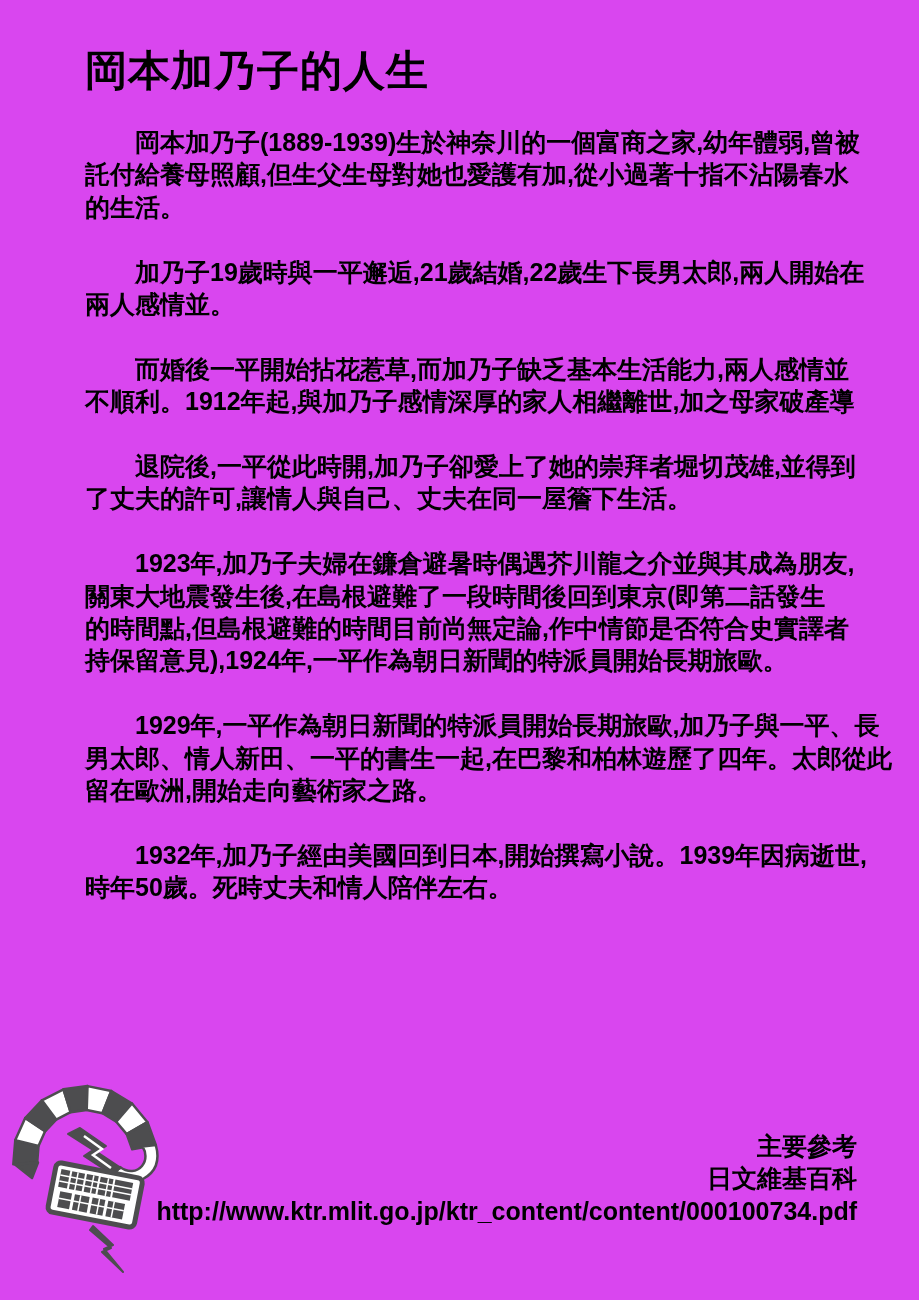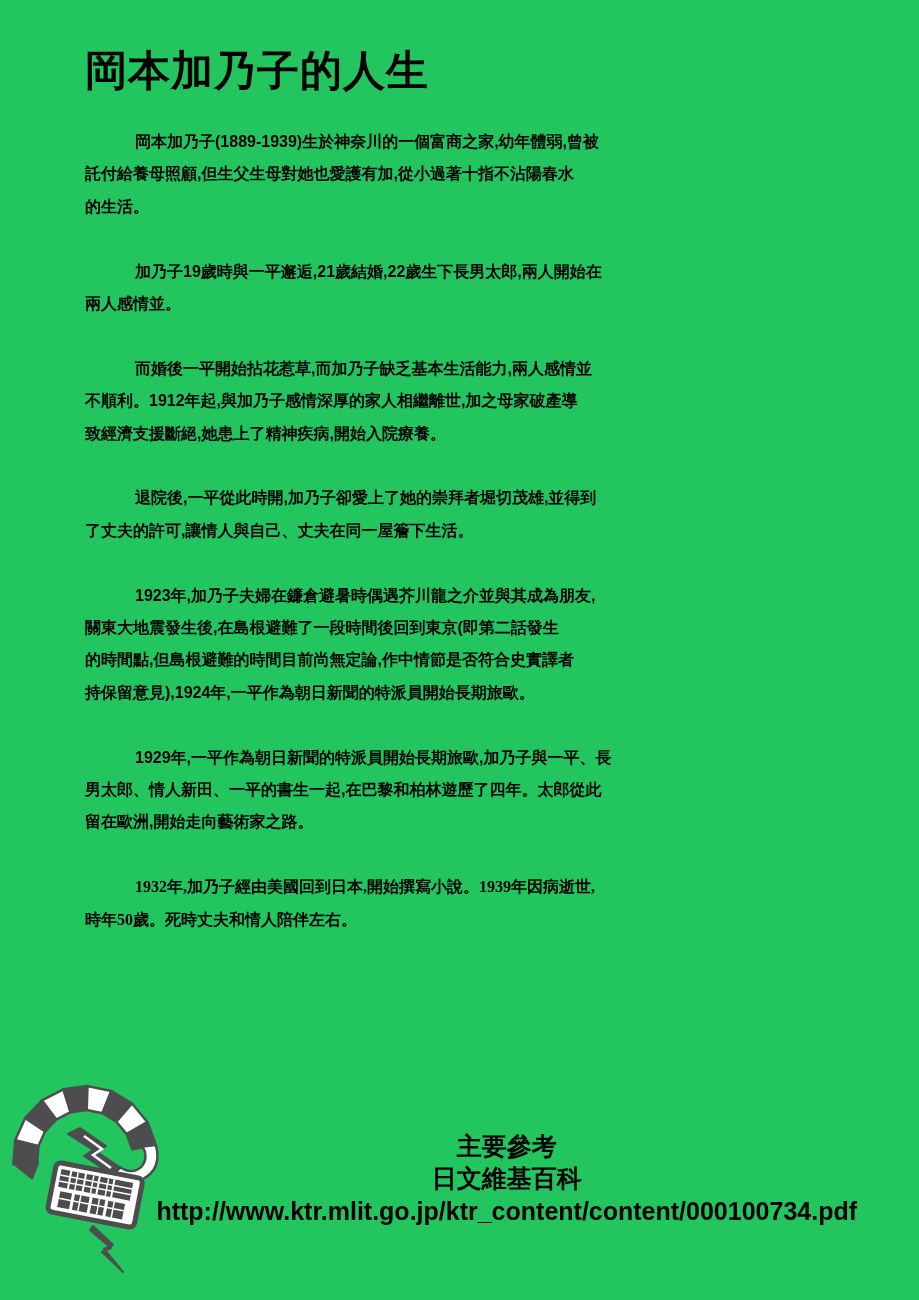--- a/index.html
+++ b/index.html
@@ -1,39 +1,39 @@
 <!DOCTYPE html>
 <html><head>
 <meta charset="utf-8">
 <style>
   html,body{margin:0;padding:0;background:#888;}
   .page{
     position:relative;
     width:919px;height:1300px;
-    background:#22c55e;
+    background:#d946ef;
     overflow:hidden;
     font-family:"Liberation Sans","DejaVu Sans",sans-serif;
     color:#000000;
   }
   .doc-title{
     position:absolute;left:85px;top:48px;
     font-size:42px;line-height:46px;font-weight:700;
     letter-spacing:1px;white-space:nowrap;margin:0;
   }
   .body-text{
     position:absolute;left:85px;top:126px;width:762px;
-    font-size:16px;line-height:32.4px;font-weight:700;
+    font-size:25px;line-height:32.4px;font-weight:700;
   }
   .para{margin:0 0 32.4px 0;padding:0;}
-  .para:last-child{margin-bottom:0;font-family:Liberation Serif, serif;}
+  .para:last-child{margin-bottom:0;}
   .line{display:block;white-space:nowrap;}
   .line.first{text-indent:50px;}
   .footer-ref{
     position:absolute;right:62px;top:1130px;
-    text-align:center;
+    text-align:right;
     font-size:25px;line-height:32.4px;font-weight:700;
   }
   .footer-ref .ref-line{display:block;white-space:nowrap;}
   .logo{
     position:absolute;left:10px;top:1078px;
     width:190px;height:205px;
   }
 </style>
 </head>
 <body>
@@ -48,21 +48,20 @@
         <span class="line">託付給養母照顧,但生父生母對她也愛護有加,從小過著十指不沾陽春水</span>
         <span class="line">的生活。</span>
       </p>
       <p class="para">
         <span class="line first">加乃子19歲時與一平邂逅,21歲結婚,22歲生下長男太郎,兩人開始在</span>
         <span class="line">兩人感情並。</span>
       </p>
       <p class="para">
         <span class="line first">而婚後一平開始拈花惹草,而加乃子缺乏基本生活能力,兩人感情並</span>
         <span class="line">不順利。1912年起,與加乃子感情深厚的家人相繼離世,加之母家破產導</span>
-        <span class="line">致經濟支援斷絕,她患上了精神疾病,開始入院療養。</span>
       </p>
       <p class="para">
         <span class="line first">退院後,一平從此時開,加乃子卻愛上了她的崇拜者堀切茂雄,並得到</span>
         <span class="line">了丈夫的許可,讓情人與自己、丈夫在同一屋簷下生活。</span>
       </p>
       <p class="para">
         <span class="line first">1923年,加乃子夫婦在鐮倉避暑時偶遇芥川龍之介並與其成為朋友,</span>
         <span class="line">關東大地震發生後,在島根避難了一段時間後回到東京(即第二話發生</span>
         <span class="line">的時間點,但島根避難的時間目前尚無定論,作中情節是否符合史實譯者</span>
         <span class="line">持保留意見),1924年,一平作為朝日新聞的特派員開始長期旅歐。</span>

